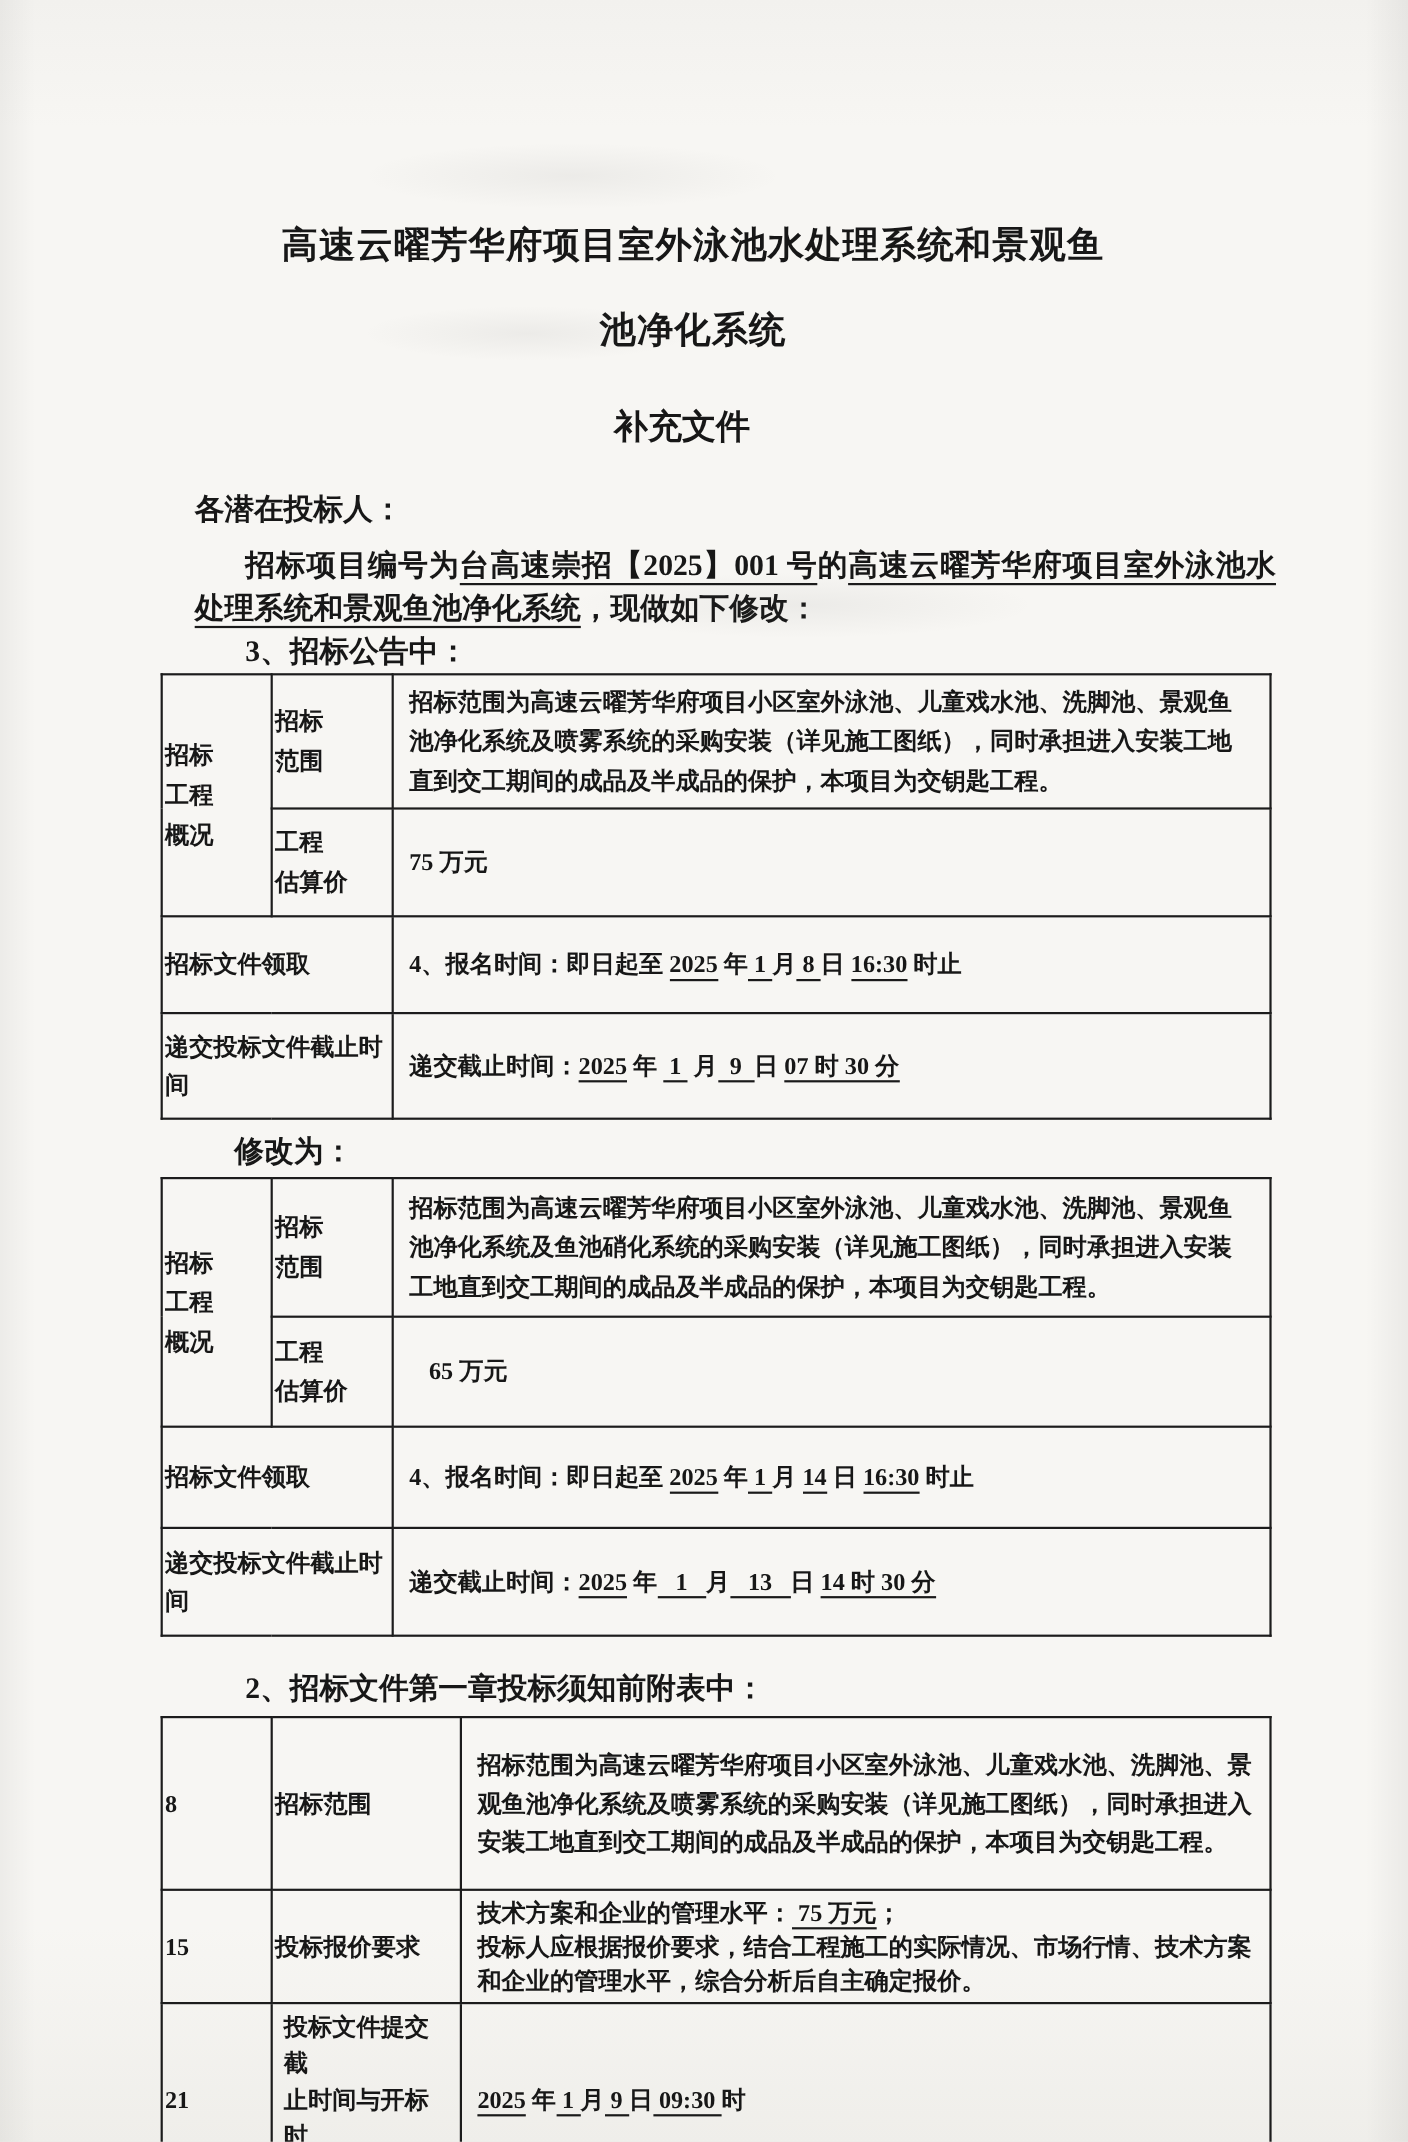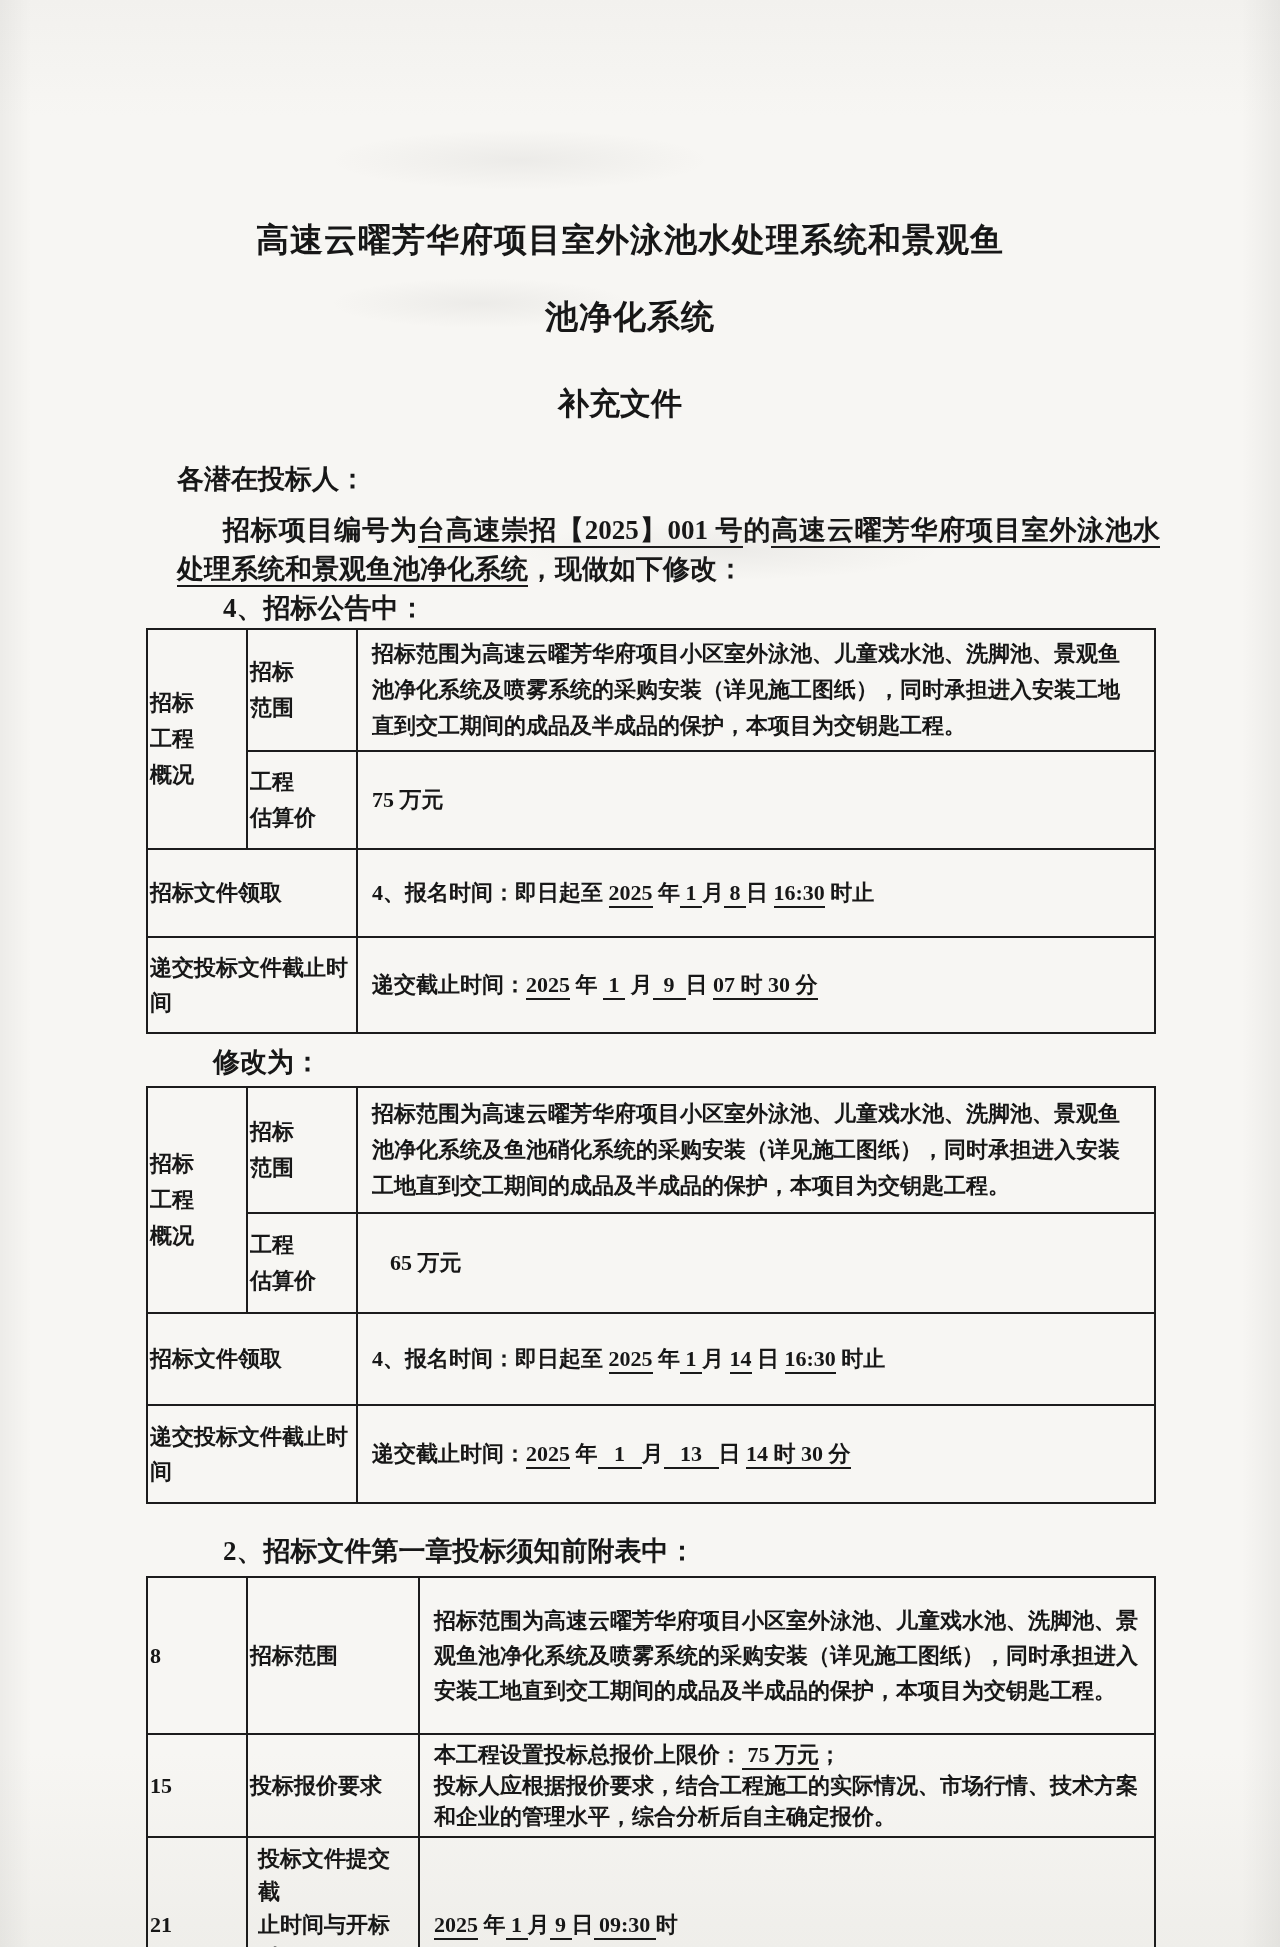--- a/index.html
+++ b/index.html
@@ -16,21 +16,21 @@
       linear-gradient(90deg, rgba(0,0,0,0.045) 0%, rgba(0,0,0,0) 2.5%, rgba(0,0,0,0) 97%, rgba(0,0,0,0.05) 100%),
       linear-gradient(180deg, #f2f1ee 0%, #f7f6f3 6%, #f7f6f3 90%, #efeeea 100%);
     overflow: hidden;
   }
   .smudge { position: absolute; border-radius: 50%; background: radial-gradient(closest-side, rgba(90,90,90,0.07), rgba(90,90,90,0)); }
   .smudge.s1 { left: 330px; top: 130px; width: 380px; height: 60px; }
   .smudge.s2 { left: 330px; top: 278px; width: 300px; height: 50px; }
   .smudge.s3 { left: 520px; top: 520px; width: 420px; height: 60px; }
 
   .doc-title {
-    margin: 16px 60px 0 40px;
+    margin: 0 60px 0 40px;
     padding-top: 186px;
     text-align: center;
     font-size: 33px;
     font-weight: 700;
     line-height: 77px;
     letter-spacing: 1px;
   }
   .doc-subtitle {
     margin: 26px 60px 0 20px;
     text-align: center;
@@ -83,21 +83,21 @@
   <div class="doc-title">
     <div>高速云曜芳华府项目室外泳池水处理系统和景观鱼</div>
     <div>池净化系统</div>
   </div>
 
   <div class="doc-subtitle">补充文件</div>
 
   <div class="body-block">
     <div class="salutation">各潜在投标人：</div>
     <div class="intro"><span>招标项目编号为</span><span class="u">台高速崇招【2025】001 号</span><span>的</span><span class="u">高速云曜芳华府项目室外泳池水处理系统和景观鱼池净化系统</span><span>，现做如下修改：</span></div>
-    <div class="heading1">4、招标公告中：</div>
+    <div class="heading1">3、招标公告中：</div>
   </div>
 
   <table class="doc-table t-a">
     <colgroup>
         <col style="width:100px">
         <col style="width:110px">
         <col style="width:798px">
       </colgroup>
     <tbody>
         <tr>
@@ -169,21 +169,21 @@
       </colgroup>
     <tbody>
         <tr>
       <td class="c" style="height:147px">8</td>
       <td class="c label">招标范围</td>
       <td class="lh-md"><span>招标范围为高速云曜芳华府项目小区室外泳池、儿童戏水池、洗脚池、景观鱼池净化系统及喷雾系统的采购安装（详见施工图纸），同时承担进入安装工地直到交工期间的成品及半成品的保护，本项目为交钥匙工程。</span></td>
     </tr>
     <tr>
       <td class="c" style="height:93px">15</td>
       <td class="c label">投标报价要求</td>
-      <td class="lh-sm"><span>本工程设置投标总报价上限价：</span><span class="u"> 75 万元</span><span>；
+      <td class="lh-sm"><span>技术方案和企业的管理水平：</span><span class="u"> 75 万元</span><span>；
 投标人应根据报价要求，结合工程施工的实际情况、市场行情、技术方案和企业的管理水平，综合分析后自主确定报价。</span></td>
     </tr>
     <tr>
       <td class="c" style="height:100px">21</td>
       <td class="label-left">投标文件提交截
 止时间与开标时
 间</td>
       <td><span class="u">2025</span><span> 年</span><span class="u"> 1 </span><span>月</span><span class="u"> 9 </span><span>日</span><span class="u"> 09:30 </span><span>时</span></td>
     </tr>
   </tbody>

